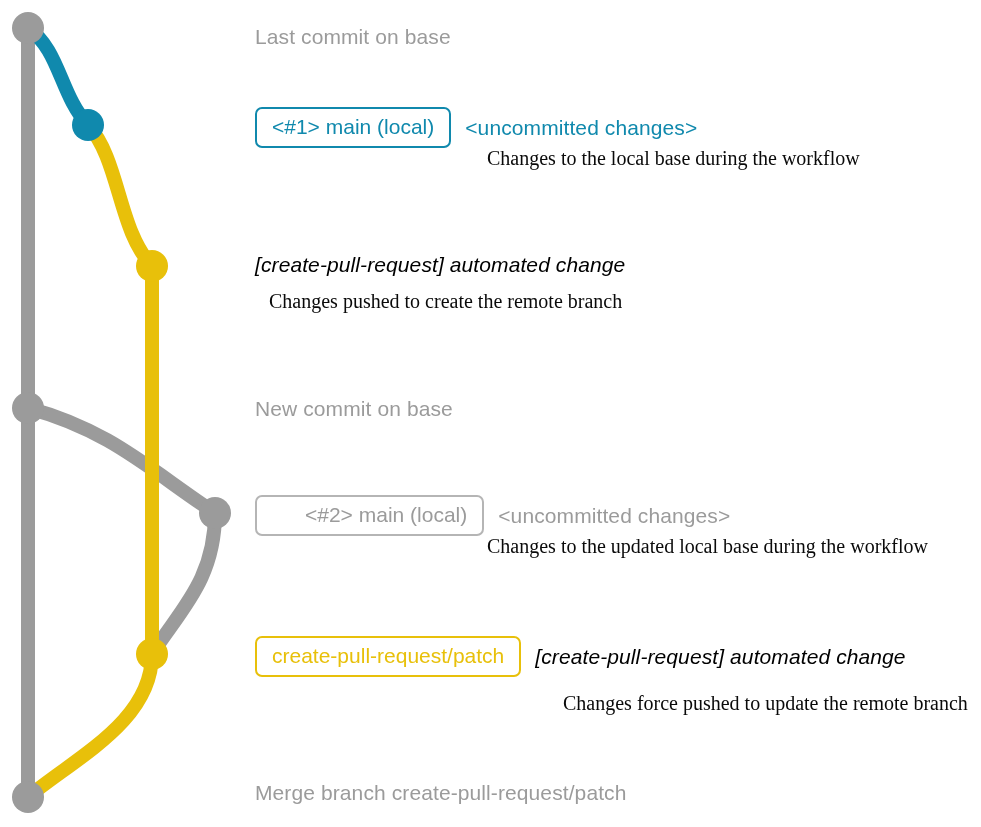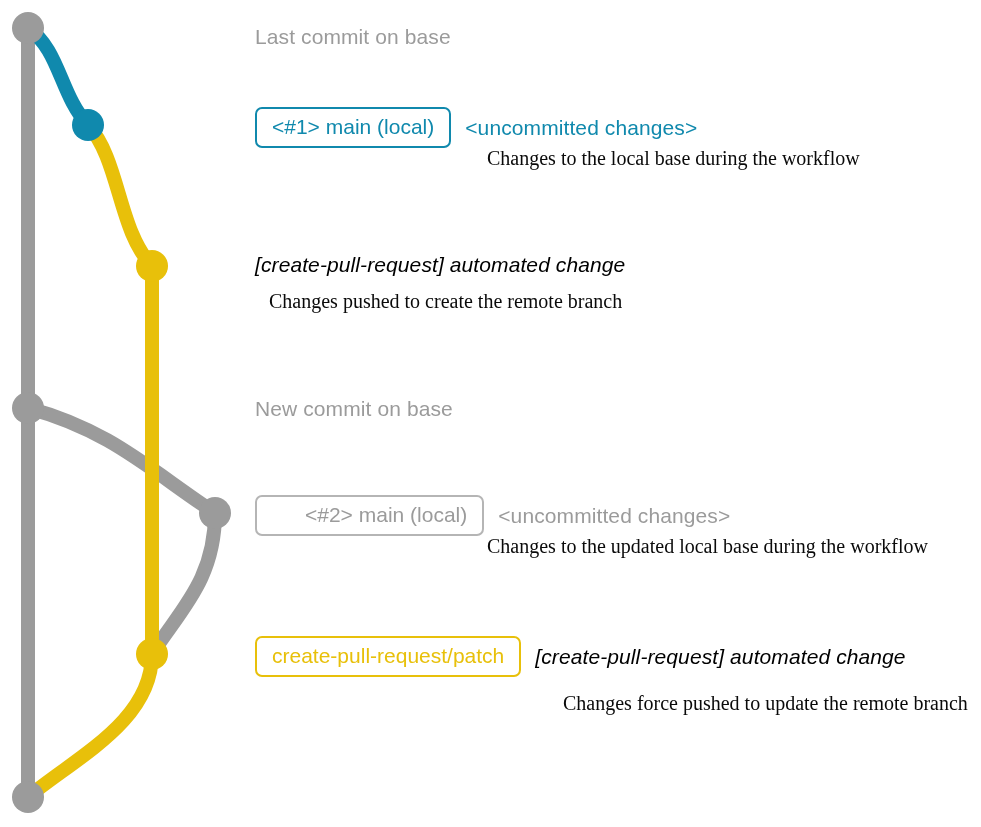--- a/index.html
+++ b/index.html
@@ -122,13 +122,14 @@
 </div>
 <div class="description" style="left:487px; top:534px;text-align:center;">Changes to the updated local base during the workflow</div>
 
 <div class="row" style="left:255px; top:636px;">
   <span class="badge yellow">create-pull-request/patch</span>
   <span class="subject yellow">[create-pull-request] automated change</span>
 </div>
 <div class="description" style="left:563px; top:675px;margin-top:16px;">Changes force pushed to update the remote branch</div>
 
 <div class="row" style="left:255px; top:780px;">
+  <span class="subject gray">Merge branch create-pull-request/patch</span>
 </div>
 
 </body></html>

